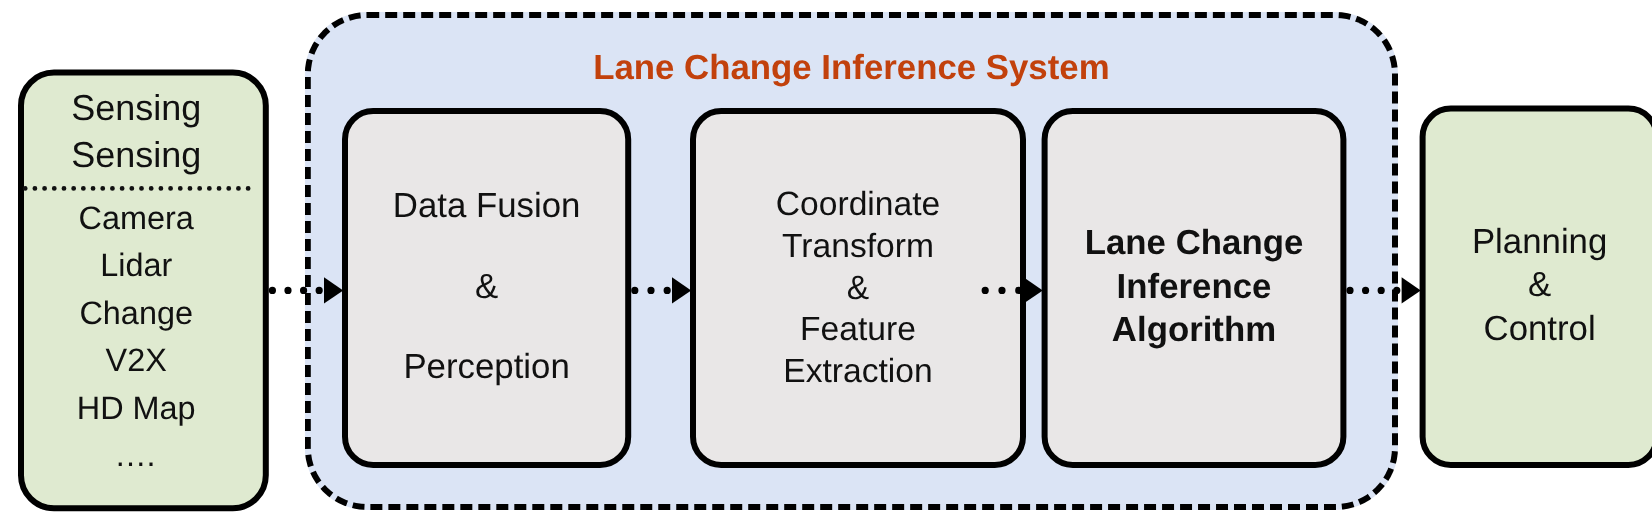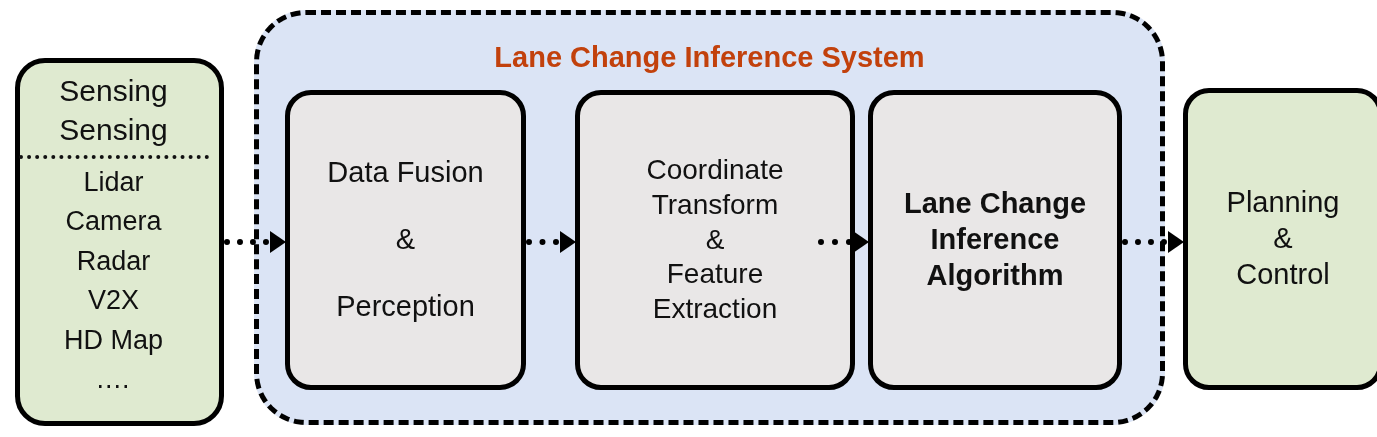--- a/index.html
+++ b/index.html
@@ -142,23 +142,23 @@
 
 <div id="canvas">
 
   <div class="node" id="sensing-box">
     <div id="sensing-title">
       <span class="node-line">Sensing</span>
       <span class="node-line">Sensing</span>
     </div>
     <div id="sensing-divider"></div>
     <div id="sensing-list">
+      <span class="node-line">Camera</span>
       <span class="node-line">Lidar</span>
-      <span class="node-line">Camera</span>
-      <span class="node-line">Radar</span>
+      <span class="node-line">Change</span>
       <span class="node-line">V2X</span>
       <span class="node-line">HD Map</span>
       <span class="node-line dots">....</span>
     </div>
   </div>
 
   <div id="system-container">
     <div id="system-title">Lane Change Inference System</div>
   </div>
 

